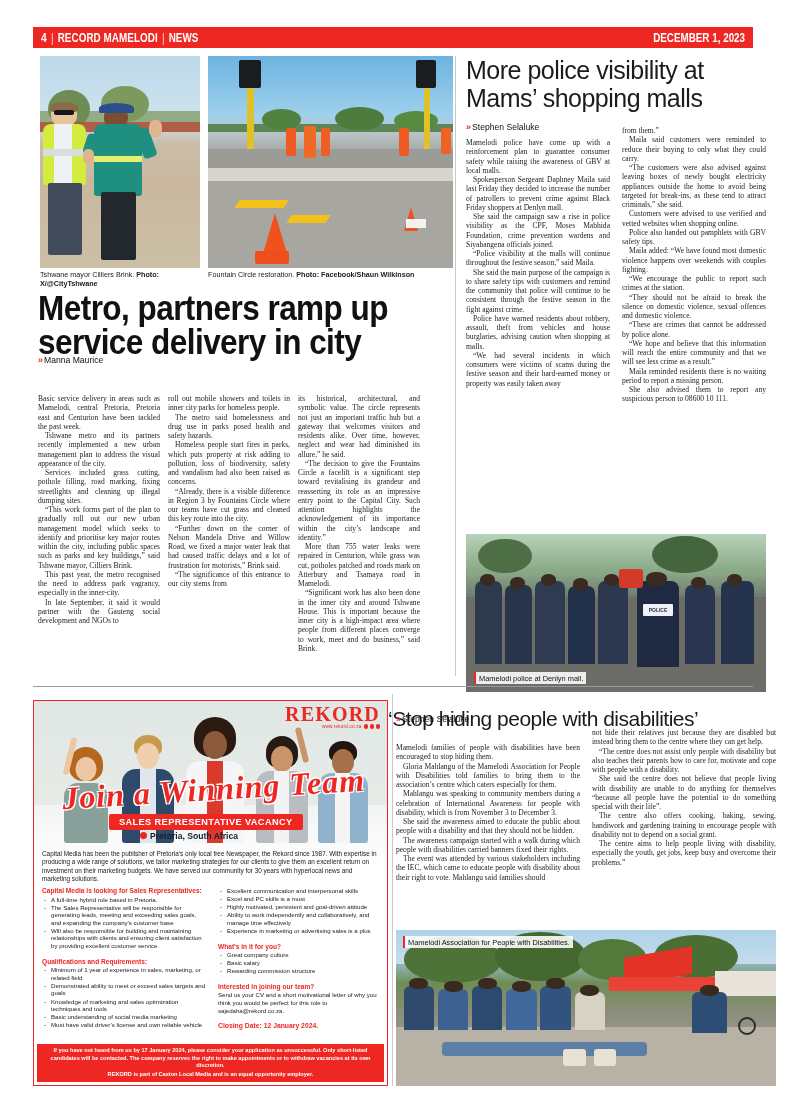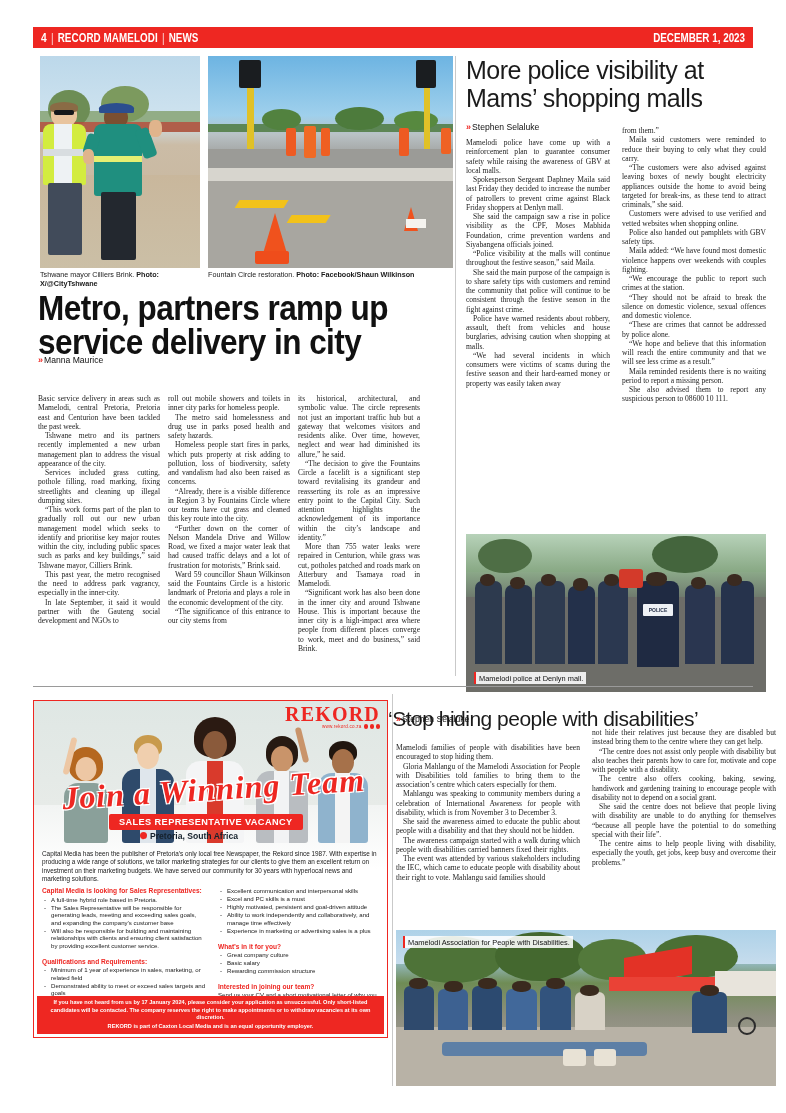--- a/index.html
+++ b/index.html
@@ -109,21 +109,21 @@
     color: #1c1c1c;
     text-align: justify;
   }
   .col p { margin: 0; text-indent: 7px; }
   .col p.first { text-indent: 0; }
 
   
   .ad {
     position: absolute;
     left: 33px; top: 700px;
-    width: 355px; height: 338px;
+    width: 355px; height: 386px;
     border: 1px solid #ee2722;
     background: #fff;
     overflow: hidden;
   }
   .ad-hero {
     position: absolute; left:0; top:0; width: 353px; height: 168px;
     background: linear-gradient(#dfe7e4 0%, #e7ebe8 62%, #f2f4f3 62.2%, #ffffff 100%);
     overflow: hidden;
   }
   .rekord-logo {
@@ -341,21 +341,20 @@
     <p>“This work forms part of the plan to gradually roll out our new urban management model which seeks to identify and prioritise key major routes within the city, including public spaces such as parks and key buildings,” said Tshwane mayor, Cilliers Brink.</p>
     <p>This past year, the metro recognised the need to address park vagrancy, especially in the inner-city.</p>
     <p>In late September, it said it would partner with the Gauteng social development and NGOs to</p>
   </div>
   <div class="col" style="left:168px; top:394px; width:122px;">
     <p class="first">roll out mobile showers and toilets in inner city parks for homeless people.</p>
     <p>The metro said homelessness and drug use in parks posed health and safety hazards.</p>
     <p>Homeless people start fires in parks, which puts property at risk adding to pollution, loss of biodiversity, safety and vandalism had also been raised as concerns.</p>
     <p>“Already, there is a visible difference in Region 3 by Fountains Circle where our teams have cut grass and cleaned this key route into the city.</p>
     <p>“Further down on the corner of Nelson Mandela Drive and Willow Road, we fixed a major water leak that had caused traffic delays and a lot of frustration for motorists,” Brink said.</p>
-    <p>Ward 59 councillor Shaun Wilkinson said the Fountains Circle is a historic landmark of Pretoria and plays a role in the economic development of the city.</p>
     <p>“The significance of this entrance to our city stems from</p>
   </div>
   <div class="col" style="left:298px; top:394px; width:122px;">
     <p class="first">its historical, architectural, and symbolic value. The circle represents not just an important traffic hub but a gateway that welcomes visitors and residents alike. Over time, however, neglect and wear had diminished its allure,” he said.</p>
     <p>“The decision to give the Fountains Circle a facelift is a significant step toward revitalising its grandeur and reasserting its role as an impressive entry point to the Capital City. Such attention highlights the acknowledgement of its importance within the city’s landscape and identity.”</p>
     <p>More than 755 water leaks were repaired in Centurion, while grass was cut, potholes patched and roads mark on Atterbury and Tsamaya road in Mamelodi.</p>
     <p>“Significant work has also been done in the inner city and around Tshwane House. This is important because the inner city is a high-impact area where people from different places converge to work, meet and do business,” said Brink.</p>
   </div>
 
   <div class="vrule" style="left:455px; top:56px; height:620px;"></div>
@@ -434,22 +433,22 @@
     <p class="first">Mamelodi families of people with disabilities have been encouraged to stop hiding them.</p>
     <p>Gloria Mahlangu of the Mamelodi Association for People with Disabilities told families to bring them to the association’s centre which caters especially for them.</p>
     <p>Mahlangu was speaking to community members during a celebration of International Awareness for people with disability, which is from November 3 to December 3.</p>
     <p>She said the awareness aimed to educate the public about people with a disability and that they should not be hidden.</p>
     <p>The awareness campaign started with a walk during which people with disabilities carried banners fixed their rights.</p>
     <p>The event was attended by various stakeholders including the IEC, which came to educate people with disability about their right to vote. Mahlangu said families should</p>
   </div>
   <div class="col" style="left:592px; top:728px; width:184px;">
     <p class="first">not hide their relatives just because they are disabled but instead bring them to the centre where they can get help.</p>
     <p>“The centre does not assist only people with disability but also teaches their parents how to care for, motivate and cope with people with a disability.</p>
+    <p>She said the centre does not believe that people living with disability are unable to do anything for themselves “because all people have the potential to do something special with their life”.</p>
     <p>The centre also offers cooking, baking, sewing, handiwork and gardening training to encourage people with disability not to depend on a social grant.</p>
-    <p>She said the centre does not believe that people living with disability are unable to do anything for themselves “because all people have the potential to do something special with their life”.</p>
     <p>The centre aims to help people living with disability, especially the youth, get jobs, keep busy and overcome their problems.”</p>
   </div>
 
   <div class="photo" style="left:396px; top:930px; width:380px; height:156px;
               background:linear-gradient(#a9cfe6 0%,#9dc4d8 18%,#6f8c55 34%,#8f8f80 56%,#b3ada2 100%);">
     <div style="position:absolute;left:0;right:0;top:0;height:22%;background:linear-gradient(#aed2e8,#c6dced);"></div>
     <div style="position:absolute;left:2%;top:4%;width:26%;height:30%;background:#4e7338;border-radius:50%;"></div>
     <div style="position:absolute;left:26%;top:1%;width:24%;height:32%;background:#44682f;border-radius:50%;"></div>
     <div style="position:absolute;left:48%;top:6%;width:18%;height:26%;background:#53793b;border-radius:50%;"></div>
     <div style="position:absolute;left:68%;top:3%;width:22%;height:28%;background:#4a6f34;border-radius:50%;"></div>

